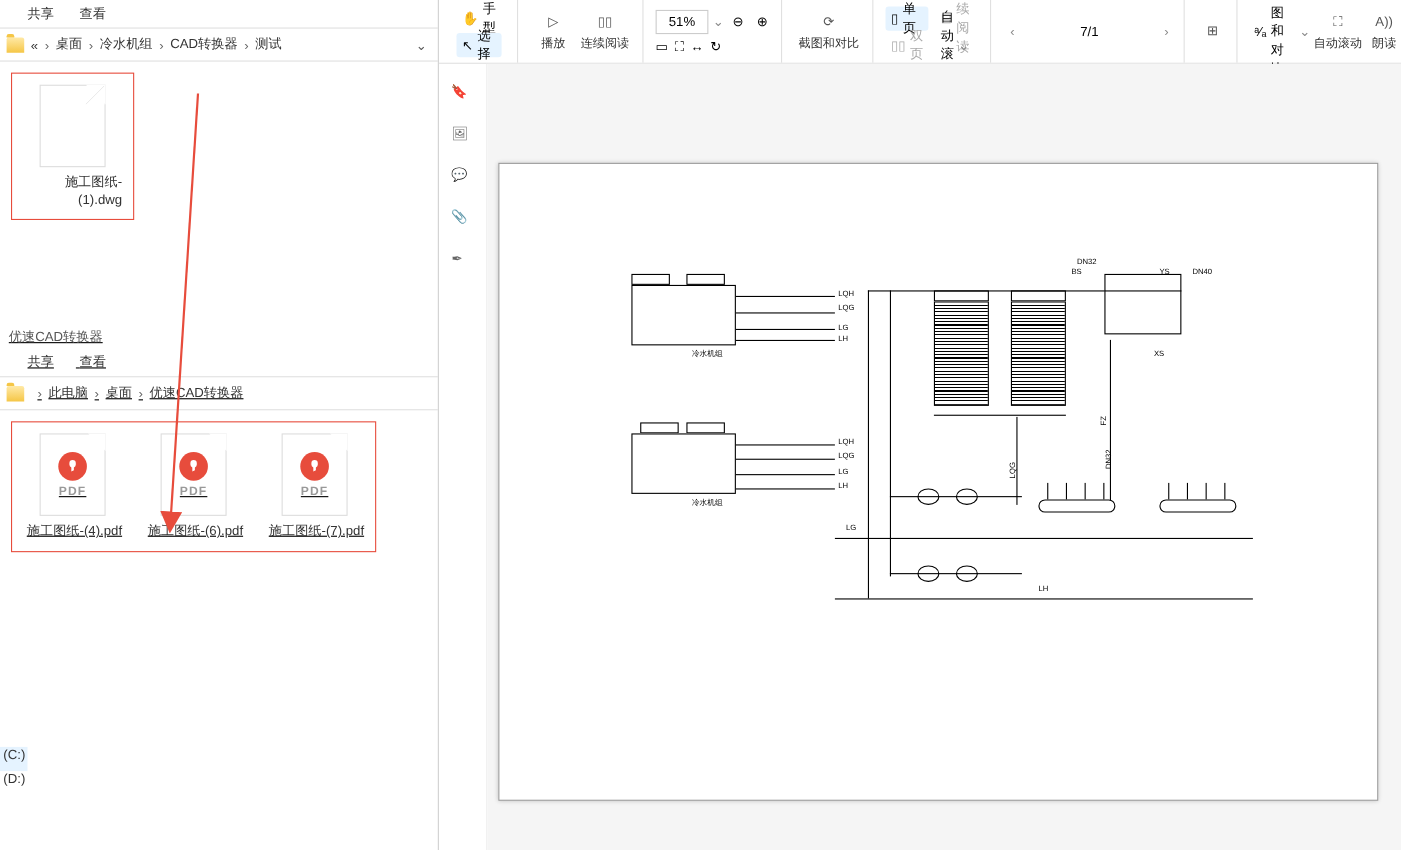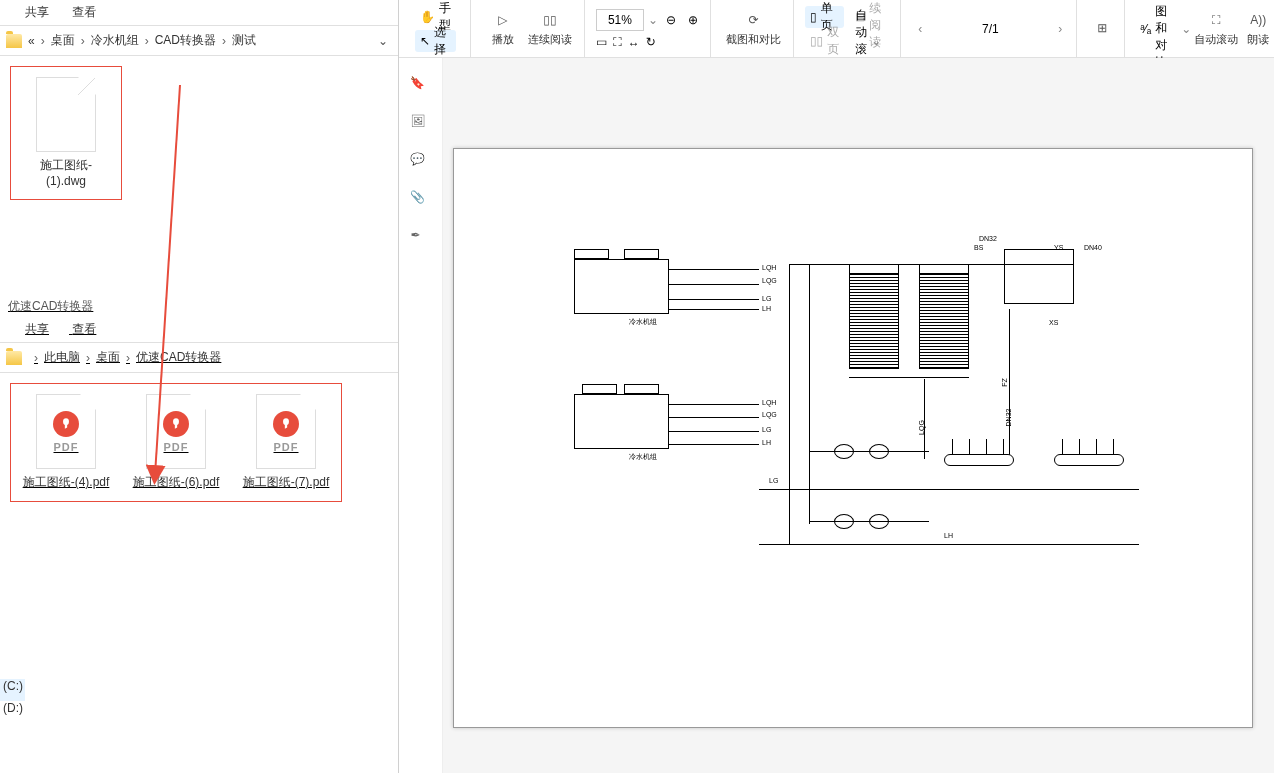--- a/index.html
+++ b/index.html
@@ -14,21 +14,21 @@
 .divider{height:1px;background:#e0e0e0;}
 .breadcrumb{height:30px;display:flex;align-items:center;padding-left:6px;border-bottom:1px solid #e0e0e0;}
 .folder-ic{width:16px;height:14px;background:linear-gradient(#ffe9a6,#f5c646);border-radius:2px 2px 0 0;margin-right:6px;position:relative;}
 .folder-ic:before{content:"";position:absolute;top:-3px;left:0;width:7px;height:3px;background:#f5c646;border-radius:2px 2px 0 0;}
 .bc-sep{margin:0 6px;color:#666;}
 .bc-item{color:#333;}
 .chev{position:absolute;right:10px;color:#555;}
 
 .file-area{padding:10px;}
 .file-row{display:flex;gap:20px;border:1px solid #e74c3c;padding:10px;width:fit-content;}
-.file-item{width:90px;text-align:center;}
+.file-item{width:90px;text-align:right;}
 .dwg-ic{width:60px;height:75px;margin:0 auto 6px;background:#fff;border:1px solid #ddd;position:relative;}
 .dwg-ic:before{content:"";position:absolute;right:-1px;top:-1px;border-style:solid;border-width:0 18px 18px 0;border-color:transparent #fff transparent transparent;}
 .dwg-ic:after{content:"";position:absolute;right:0;top:0;width:17px;height:17px;background:linear-gradient(135deg,transparent 48%,#ddd 50%,#fff 52%);}
 .fname{color:#333;line-height:1.3;}
 
 
 .exp2{position:absolute;left:0;top:295px;width:398px;height:380px;text-decoration:underline;}
 .title2{height:22px;padding:3px 8px;color:#555;}
 .pdf-ic{width:60px;height:75px;margin:0 auto 6px;background:#fff;border:1px solid #ddd;position:relative;display:flex;flex-direction:column;align-items:center;justify-content:center;}
 .pdf-ic:before{content:"";position:absolute;right:-1px;top:-1px;border-style:solid;border-width:0 16px 16px 0;border-color:transparent #fff transparent transparent;}

